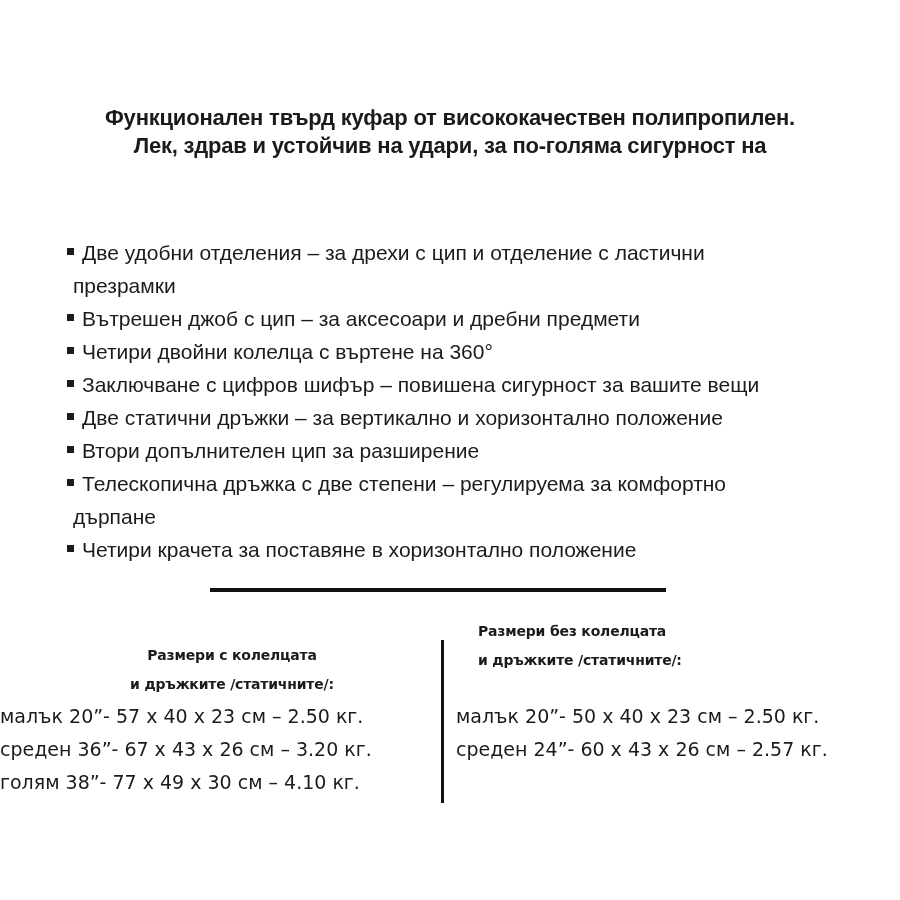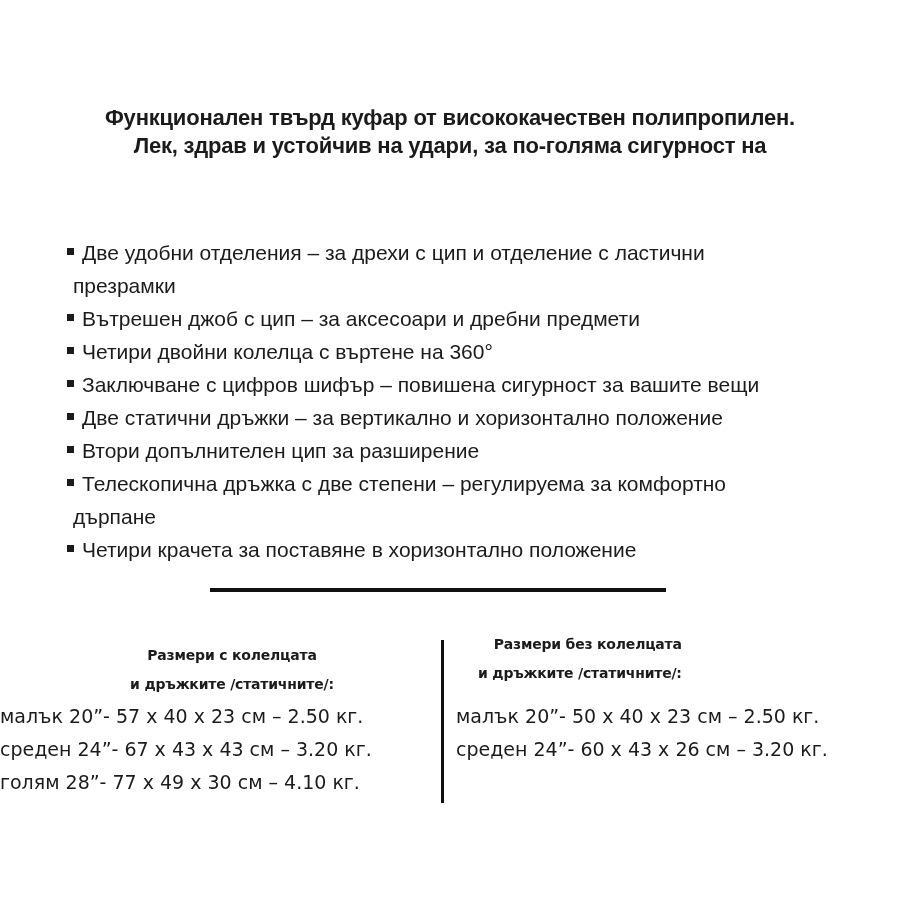--- a/index.html
+++ b/index.html
@@ -78,23 +78,23 @@
     letter-spacing: -0.2px;
   }
   .col-title .tl { display: block; white-space: nowrap; }
   .col-title.left {
     top: 641px;
     left: 52px;
     width: 360px;
     text-align: center;
   }
   .col-title.right {
-    top: 630px;
+    top: 617px;
     left: 478px;
-    text-align: right;
+    text-align: left;
   }
   .size-rows {
     position: absolute;
     top: 700px;
     margin: 0;
     font-size: 19px;
     line-height: 33px;
   }
   .size-rows.left {
     left: 0;
@@ -169,24 +169,24 @@
     <span class="tl">и дръжките /статичните/:</span>
   </h2>
 
   <h2 class="col-title right sizes-font">
     <span class="tl">Размери без колелцата</span>
     <span class="tl">и дръжките /статичните/:</span>
   </h2>
 
   <div class="size-rows left sizes-font">
     <div class="row">малък 20”- 57 х 40 х 23 см – 2.50 кг.</div>
-    <div class="row">среден 24”- 67 х 43 х 43 см – 3.20 кг.</div>
-    <div class="row">голям 28”- 77 х 49 х 30 см – 4.10 кг.</div>
+    <div class="row">среден 36”- 67 х 43 х 26 см – 3.20 кг.</div>
+    <div class="row">голям 38”- 77 х 49 х 30 см – 4.10 кг.</div>
   </div>
 
   <div class="vdiv"></div>
 
   <div class="size-rows right sizes-font">
     <div class="row">малък 20”- 50 х 40 х 23 см – 2.50 кг.</div>
-    <div class="row">среден 24”- 60 х 43 х 26 см – 3.20 кг.</div>
+    <div class="row">среден 24”- 60 х 43 х 26 см – 2.57 кг.</div>
   </div>
 
 </div>
 
 </body></html>

